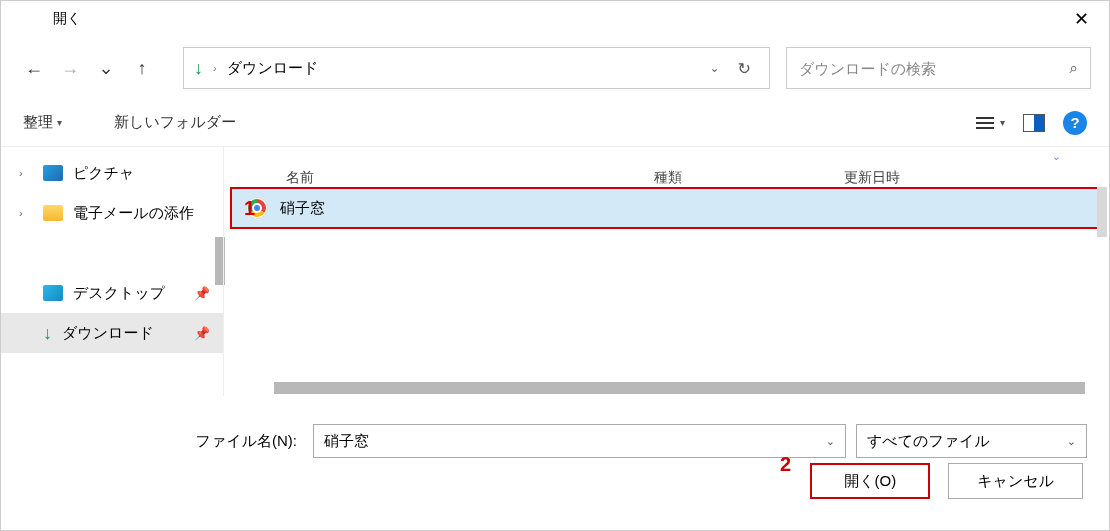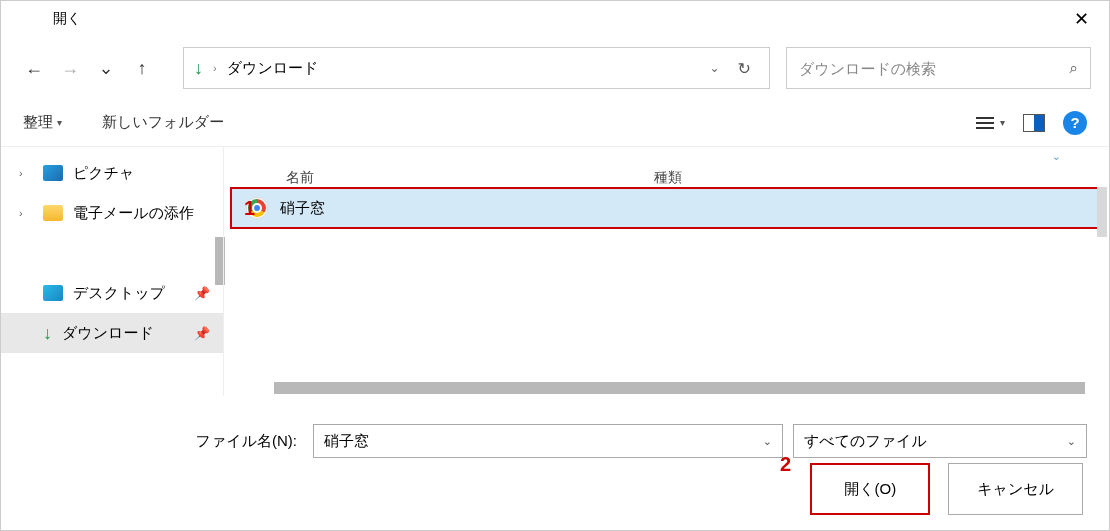--- a/index.html
+++ b/index.html
@@ -17,21 +17,21 @@
     .addr-sep { color: #777; font-size: 11px; }
     .addr-text { font-size: 15px; flex: 1; }
     .addr-chevron { color: #666; font-size: 12px; }
     .refresh-ic { color: #555; font-size: 16px; padding: 0 8px; }
     
     .searchbox { width: 305px; height: 42px; border: 1px solid #ccc; display: flex; align-items: center; padding: 0 12px; margin-left: 10px; }
     .searchbox input { border: none; outline: none; flex: 1; font-size: 15px; color: #000000; }
     .searchbox input::placeholder { color: #888; }
     .search-ic { color: #555; font-size: 15px; }
     
-    .toolbar { height: 48px; display: flex; align-items: center; padding: 0 22px; gap: 40px; border-bottom: 1px solid #eee; }
+    .toolbar { height: 48px; display: flex; align-items: center; padding: 0 22px; gap: 52px; border-bottom: 1px solid #eee; }
     .tb-item { font-size: 15px; color: #333; cursor: pointer; display: flex; align-items: center; gap: 4px; }
     .tb-chevron { font-size: 10px; color: #555; }
     .tb-right { margin-left: auto; display: flex; align-items: center; gap: 18px; }
     .view-btn { display: flex; align-items: center; gap: 6px; cursor: pointer; }
     .hamburger { display: flex; flex-direction: column; gap: 3px; }
     .hamburger span { width: 18px; height: 2px; background: #333; }
     .preview-btn { width: 22px; height: 18px; border: 1px solid #555; position: relative; cursor: pointer; }
     .preview-btn::after { content: ""; position: absolute; right: 0; top: 0; width: 10px; height: 100%; background: #0a5fbf; }
     .help-btn { width: 24px; height: 24px; border-radius: 50%; background: #1a85e8; color: #fff; display: flex; align-items: center; justify-content: center; font-size: 15px; font-weight: bold; cursor: pointer; }
     
@@ -66,25 +66,25 @@
     .annot.a1 { left: 243px; top: 196px; }
     .annot.a2 { left: 779px; top: 452px; }
     
     .fl-scroll-h { position: absolute; bottom: 2px; left: 50px; right: 24px; height: 12px; background: #b8b8b8; }
     .fl-scroll-v { position: absolute; right: 2px; top: 40px; width: 10px; height: 50px; background: #d8d8d8; }
     
     .bottom { padding: 28px 22px 18px; }
     .filename-row { display: flex; align-items: center; gap: 10px; margin-bottom: 5px; }
     .fn-label { width: 280px; text-align: right; font-size: 15px; padding-right: 6px; }
     .fn-input { flex: 1; height: 34px; border: 1px solid #aaa; padding: 0 10px; font-size: 15px; display: flex; align-items: center; justify-content: space-between; background: #fff; }
-    .ft-select { width: 294px; height: 34px; border: 1px solid #aaa; padding: 0 10px; font-size: 15px; display: flex; align-items: center; justify-content: space-between; background: #fff; }
+    .ft-select { width: 231px; height: 34px; border: 1px solid #aaa; padding: 0 10px; font-size: 15px; display: flex; align-items: center; justify-content: space-between; background: #fff; }
     .dd-chev { font-size: 11px; color: #555; }
     
     .btn-row { display: flex; justify-content: flex-end; gap: 18px; padding-right: 4px; }
-    .btn { height: 52px; padding: 0 28px; border: 1px solid #aaa; background: #fff; font-size: 15px; cursor: pointer; display: flex; align-items: center; }
+    .btn { height: 36px; padding: 0 28px; border: 1px solid #aaa; background: #fff; font-size: 15px; cursor: pointer; display: flex; align-items: center; }
     .btn.primary { border: 2px solid #c00; padding: 0 32px; }
   </style>
 </head>
 <body>
 
 <div class="titlebar">
   <span>開く</span>
   <span class="close-btn">✕</span>
 </div>
 
@@ -151,20 +151,21 @@
       <span>ダウンロード</span>
       <span class="pin-ic">📌</span>
     </div>
     <div class="sb-scroll"></div>
   </div>
 
   <div class="filelist">
     <div class="fl-header">
       <div class="col-name">名前</div>
       <div class="col-type">種類</div>
+      <div class="col-date">更新日時</div>
       <span class="sort-ind">⌄</span>
     </div>
     <div class="file-row">
       <div class="file-icon">
           <div class="chrome-ic"></div>
         </div>
       <div class="file-name">硝子窓</div>
     </div>
     <div class="fl-scroll-h"></div>
     <div class="fl-scroll-v"></div>

